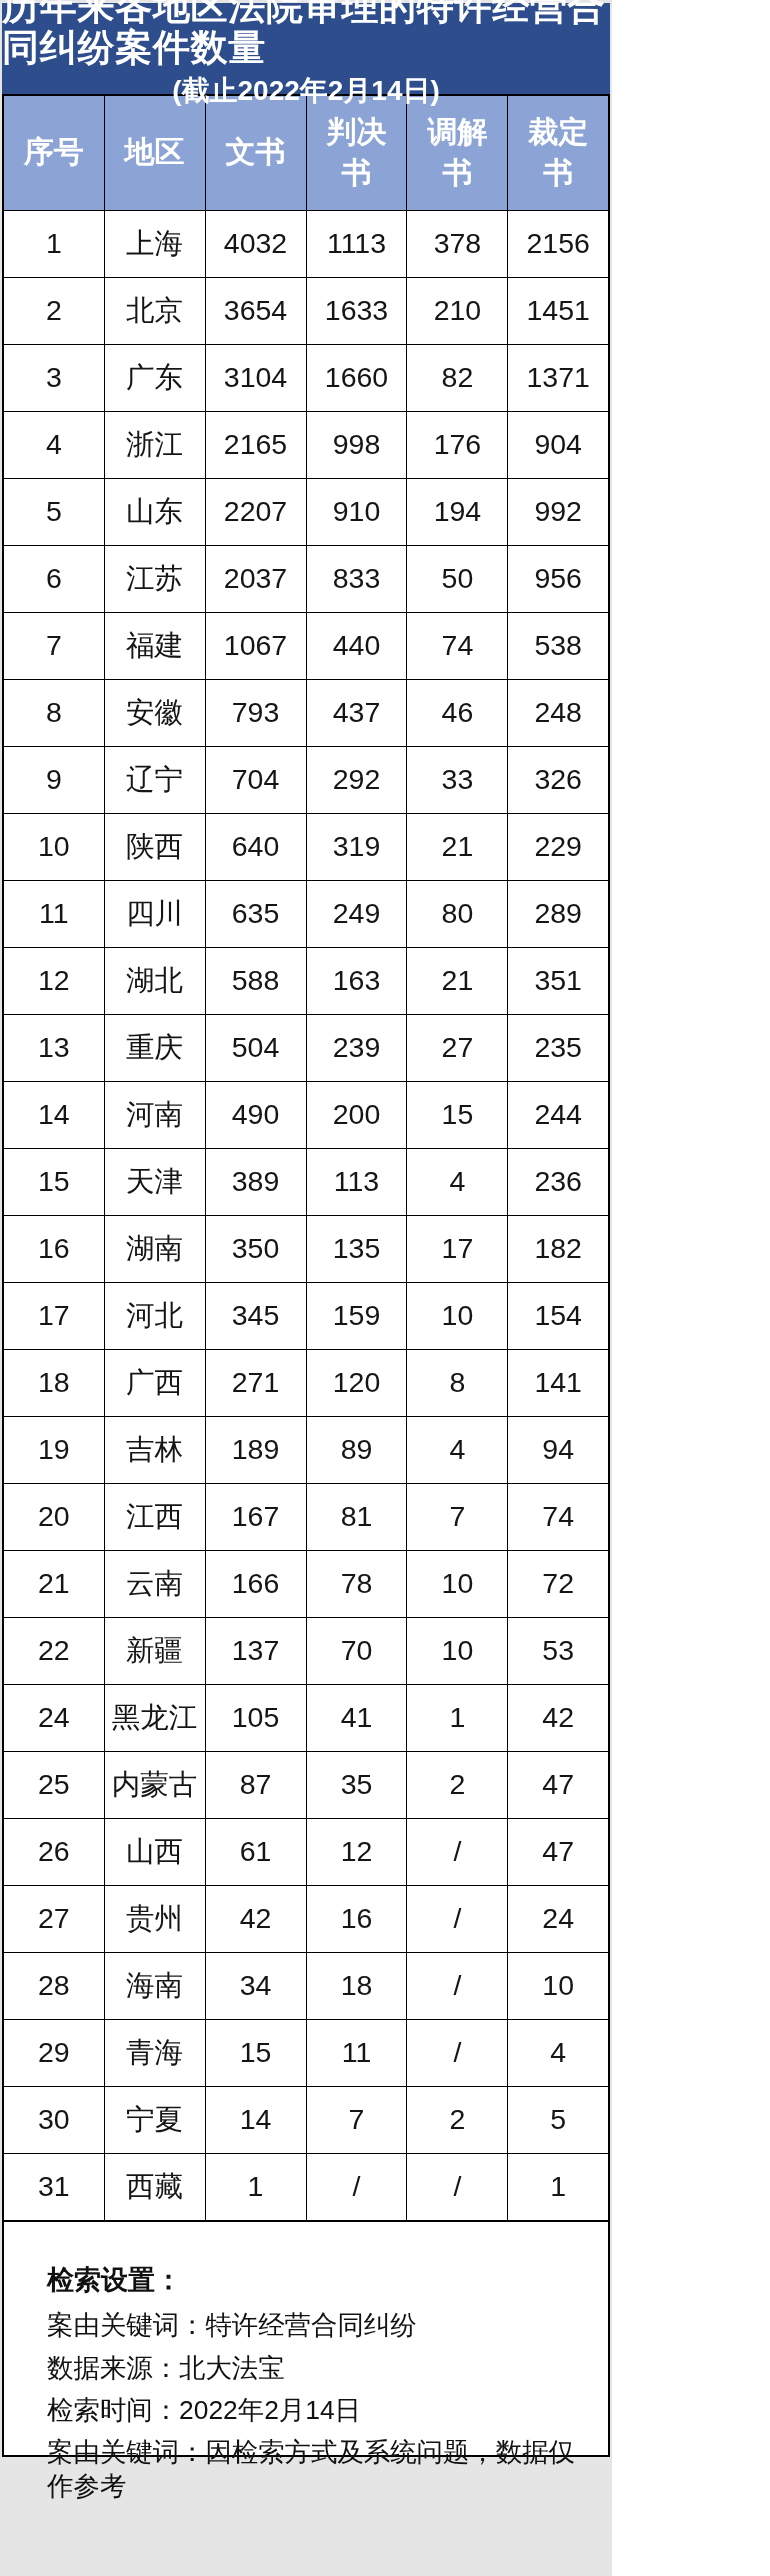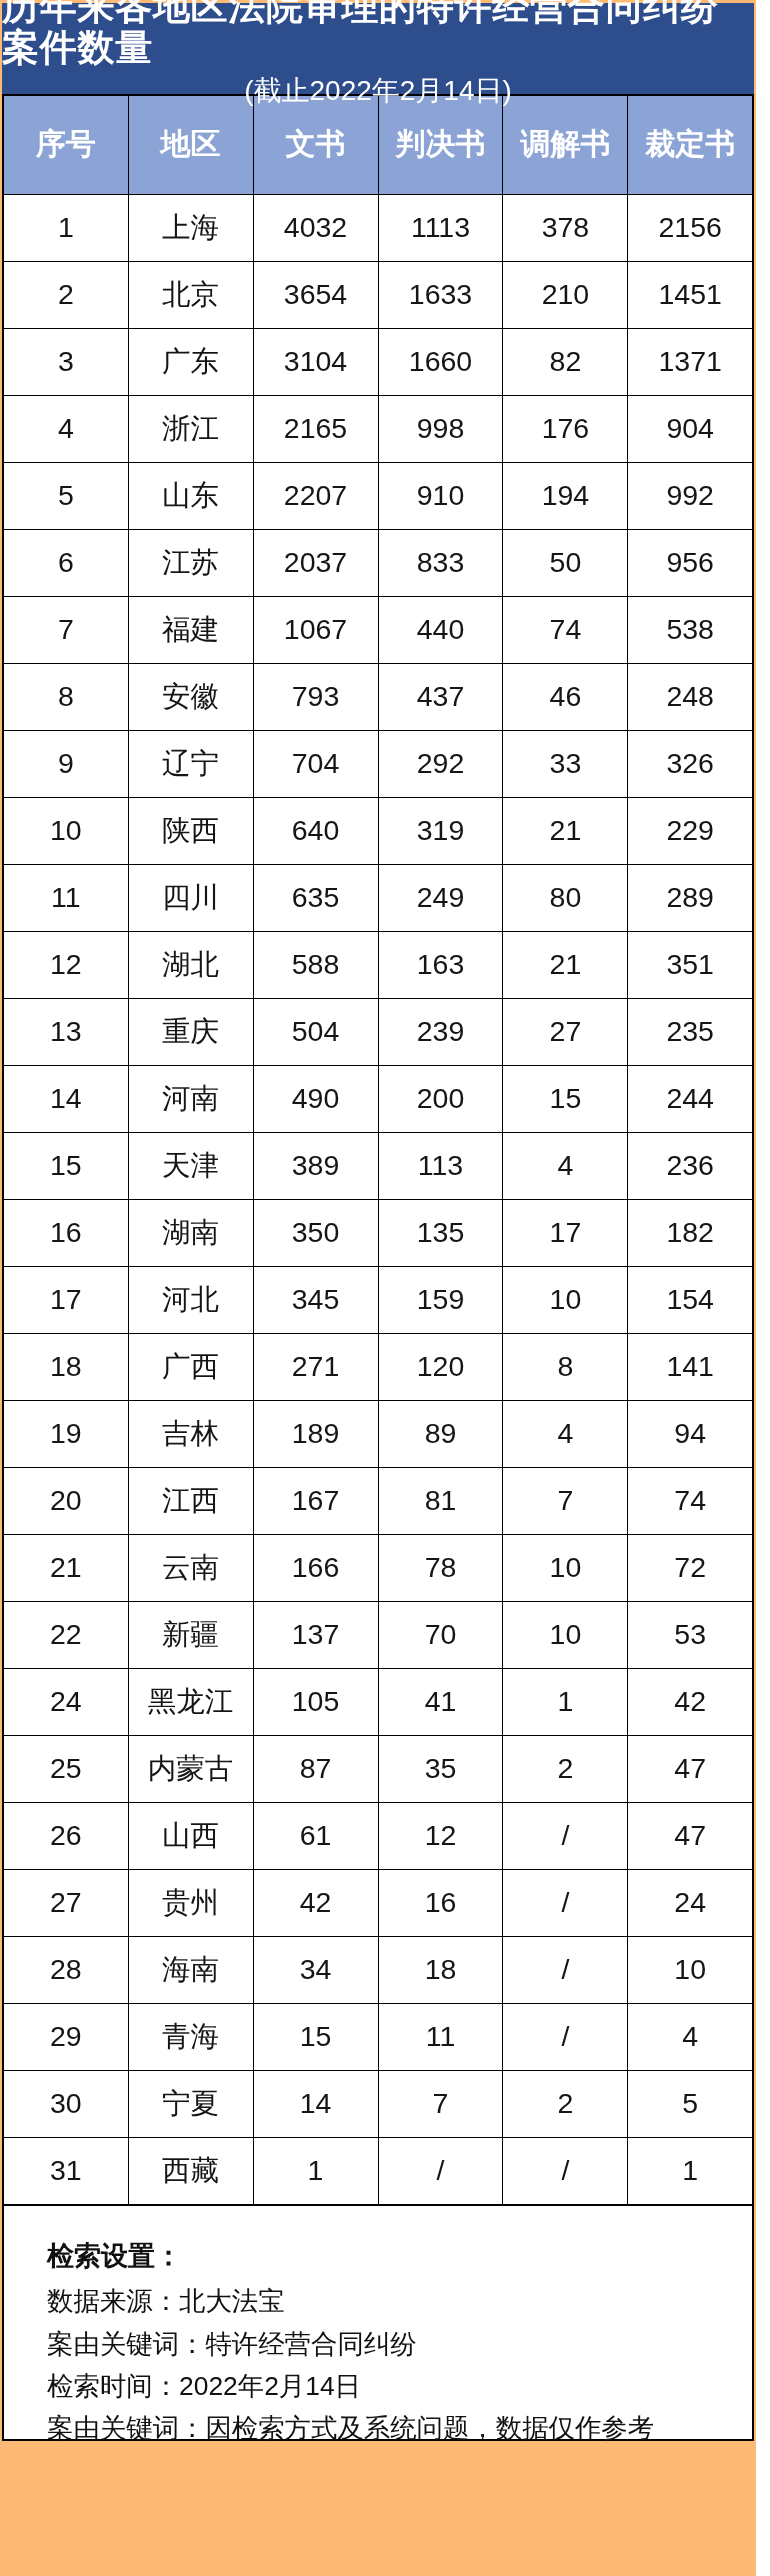--- a/index.html
+++ b/index.html
@@ -3,24 +3,24 @@
 <meta charset="utf-8">
 <style>
   html, body {
     margin: 0;
     padding: 0;
     background: #ffffff;
     font-family: "Liberation Sans", "DejaVu Sans", sans-serif;
   }
   .page {
     position: relative;
-    width: 756px;
+    width: 612px;
     height: 2576px;
     box-sizing: border-box;
-    background: #fdba74;
+    background: #e5e5e5;
     padding: 2.9px 2.1px 0 2.1px;
   }
   .title-bar {
     height: 91px;
     background: var(--title-bg, #2e4d8d);
     display: flex;
     flex-direction: column;
     align-items: center;
     justify-content: center;
   }
@@ -28,21 +28,21 @@
     color: #ffffff;
     font-size: 37px;
     font-weight: 700;
     line-height: 1.1;
     letter-spacing: 0.7px;
     margin: 0;
   }
   .title-sub {
     color: #ffffff;
     font-size: 28px;
-    font-weight: 400;
+    font-weight: 700;
     margin-top: 3px;
     text-align: right;
   }
   table.cases {
     width: 100%;
     border-collapse: collapse;
     table-layout: fixed;
     border: 2.1px solid var(--border-color, #000);
   }
   table.cases th {
@@ -72,21 +72,21 @@
     border: 2.1px solid var(--border-color, #000);
     border-top: none;
     height: 235px;
     padding: 28.5px 14.3px 0 43px;
     background: #ffffff;
     color: #111111;
   }
   .footer-heading {
     font-size: 27px;
     font-weight: 700;
-    margin: 4px 0 10px 0;
+    margin: 12px 0 10px 0;
   }
   .footer-line {
     font-size: 26.4px;
     font-weight: 400;
     margin: 0 0 7.8px 0;
     line-height: 1.3;
   }
 </style>
 </head>
 <body>
@@ -348,20 +348,20 @@
           <td>1</td>
           <td>/</td>
           <td>/</td>
           <td>1</td>
         </tr>
       </tbody>
   </table>
 
   <footer class="footer-box">
     <p class="footer-heading">检索设置：</p>
+    <p class="footer-line">案由关键词：特许经营合同纠纷</p>
     <p class="footer-line">数据来源：北大法宝</p>
-    <p class="footer-line">案由关键词：特许经营合同纠纷</p>
     <p class="footer-line">检索时间：2022年2月14日</p>
     <p class="footer-line">案由关键词：因检索方式及系统问题，数据仅作参考</p>
   </footer>
 
 </div>
 
 
 </body></html>

